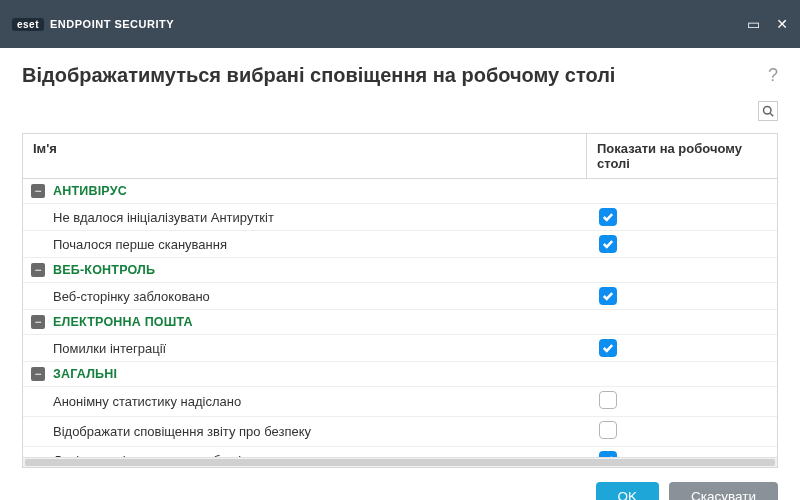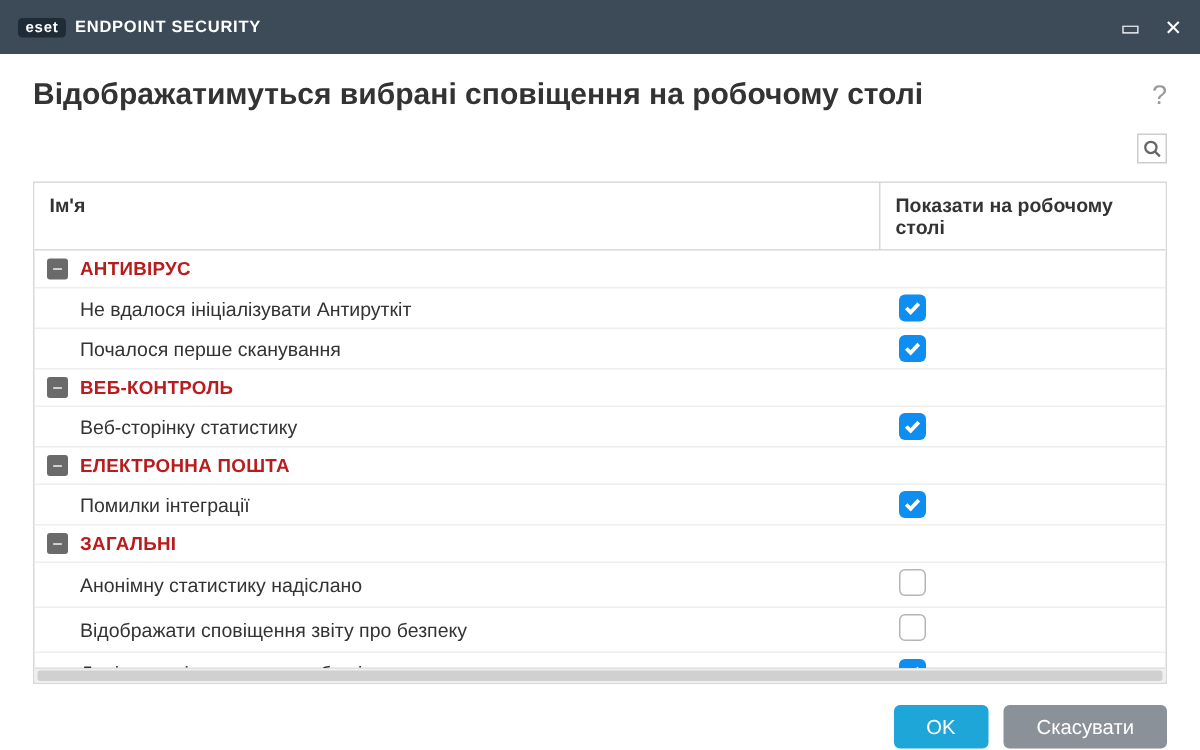--- a/index.html
+++ b/index.html
@@ -1,36 +1,36 @@
 <!DOCTYPE html>
 <html><head>
   <meta charset="utf-8">
   <style>
     * { box-sizing: border-box; margin: 0; padding: 0; }
     body { font-family: "Segoe UI", Arial, sans-serif; font-size: 13px; color: #333; background: #fff; width: 800px; height: 500px; overflow: hidden; }
-    .titlebar { background: #3d4a57; height: 36px; display: flex; align-items: center; padding: 0 12px; color: #fff; }
+    .titlebar { background: #3d4a57; height: 48px; display: flex; align-items: center; padding: 0 12px; color: #fff; }
     .titlebar-logo { font-weight: bold; font-size: 11px; letter-spacing: 0.5px; display: flex; align-items: center; gap: 6px; }
     .logo-badge { background: #1f2b36; border-radius: 3px; padding: 1px 5px; font-weight: bold; font-size: 10px; }
     .titlebar-controls { margin-left: auto; display: flex; gap: 16px; align-items: center; }
     .titlebar-controls span { cursor: pointer; font-size: 14px; }
     .header { padding: 16px 22px 14px; display: flex; align-items: center; text-align: right; }
     .header h1 { font-size: 20px; font-weight: 600; color: #333; }
     .help { margin-left: auto; color: #999; font-size: 18px; cursor: pointer; }
     .content { padding: 0 22px; }
     .table-wrapper { border: 1px solid #d8d8d8; position: relative; margin-top: 10px; }
     .search-icon { position: absolute; top: -22px; right: 0; width: 20px; height: 20px; border: 1px solid #ccc; display: flex; align-items: center; justify-content: center; cursor: pointer; background: #fff; }
     .search-icon svg { width: 12px; height: 12px; stroke: #666; fill: none; stroke-width: 2; }
     .table-head { display: flex; border-bottom: 1px solid #d8d8d8; background: #fff; }
     .th { padding: 7px 10px; font-weight: bold; font-size: 13px; }
     .th-name { flex: 1; border-right: 1px solid #d8d8d8; }
     .th-show { width: 190px; text-align: left; }
     .table-body { height: 278px; overflow-y: auto; }
     .group-row { display: flex; align-items: center; padding: 5px 8px; border-bottom: 1px solid #eee; }
     .group-row .collapse { width: 14px; height: 14px; background: #6a6a6a; color: #fff; display: inline-flex; align-items: center; justify-content: center; font-size: 12px; line-height: 1; margin-right: 8px; cursor: pointer; border-radius: 2px; }
-    .group-row .label { font-weight: bold; color: #b91c1c; font-size: 12.5px; letter-spacing: 0.2px; }
+    .group-row .label { font-weight: bold; color: #15803d; font-size: 12.5px; letter-spacing: 0.2px; }
     .item-row { display: flex; align-items: center; padding: 4px 8px; border-bottom: 1px solid #eee; }
     .item-row .label { flex: 1; padding-left: 22px; font-size: 13px; color: #333; }
     .item-row .check-cell { width: 190px; padding-left: 20px; }
     .chk { width: 18px; height: 18px; border-radius: 4px; display: inline-flex; align-items: center; justify-content: center; cursor: pointer; }
     .chk.on { background: #0d8ef0; }
     .chk.off { background: #fff; border: 1.5px solid #b5b5b5; }
     .chk.on svg { width: 12px; height: 10px; stroke: #fff; stroke-width: 3; fill: none; }
     .scroll-indicator { height: 10px; background: #f0f0f0; border-top: 1px solid #e0e0e0; position: relative; }
     .scroll-thumb { position: absolute; left: 2px; right: 2px; top: 1px; height: 7px; background: #d0d0d0; border-radius: 2px; }
     .footer { display: flex; justify-content: flex-end; gap: 10px; padding: 14px 22px 0; }
@@ -90,21 +90,21 @@
               <svg viewBox="0 0 14 12">
                 <polyline points="2,6 5.5,9.5 12,2.5"></polyline>
               </svg>
             </span></span>
         </div>
         <div class="group-row">
           <span class="collapse">−</span>
           <span class="label">ВЕБ-КОНТРОЛЬ</span>
         </div>
         <div class="item-row">
-          <span class="label">Веб-сторінку статистику</span>
+          <span class="label">Веб-сторінку заблоковано</span>
           <span class="check-cell"><span class="chk on">
               <svg viewBox="0 0 14 12">
                 <polyline points="2,6 5.5,9.5 12,2.5"></polyline>
               </svg>
             </span></span>
         </div>
         <div class="group-row">
           <span class="collapse">−</span>
           <span class="label">ЕЛЕКТРОННА ПОШТА</span>
         </div>

